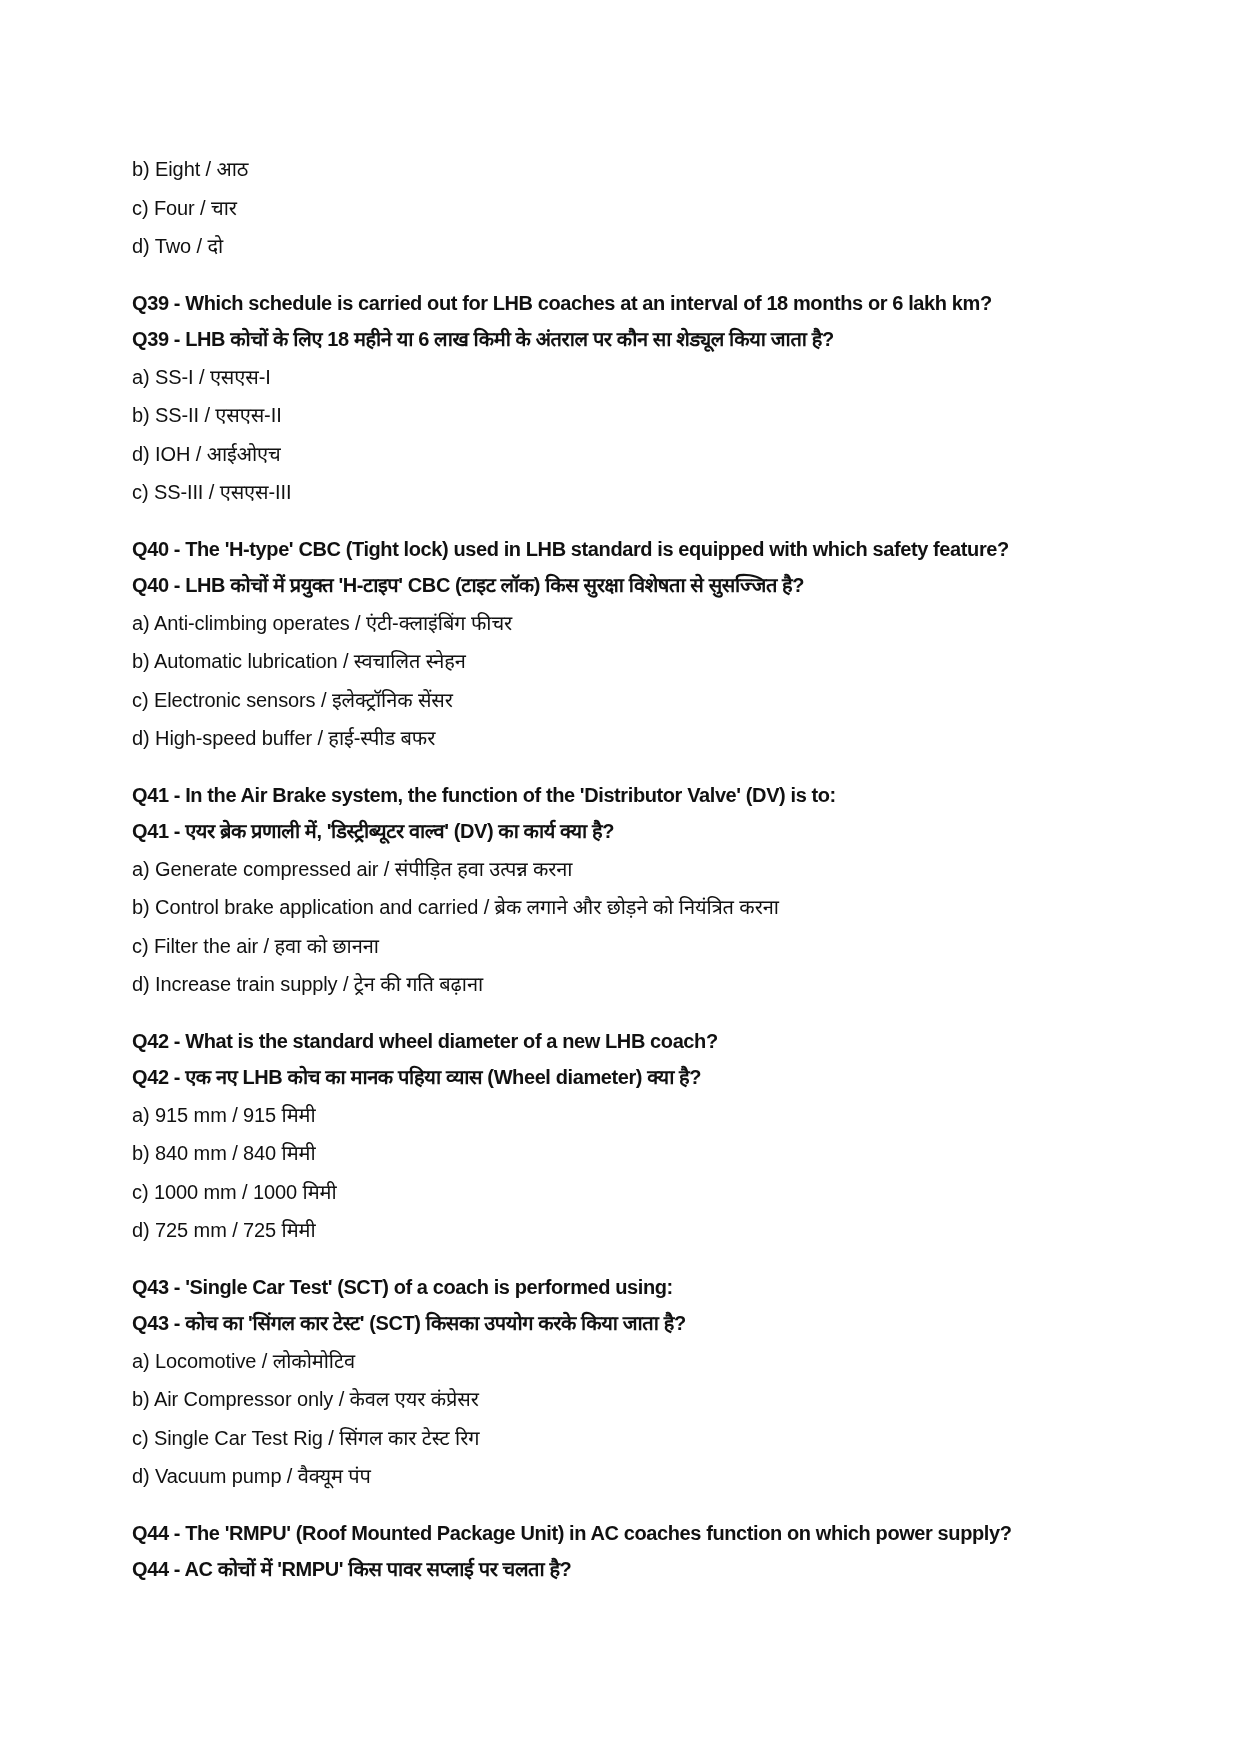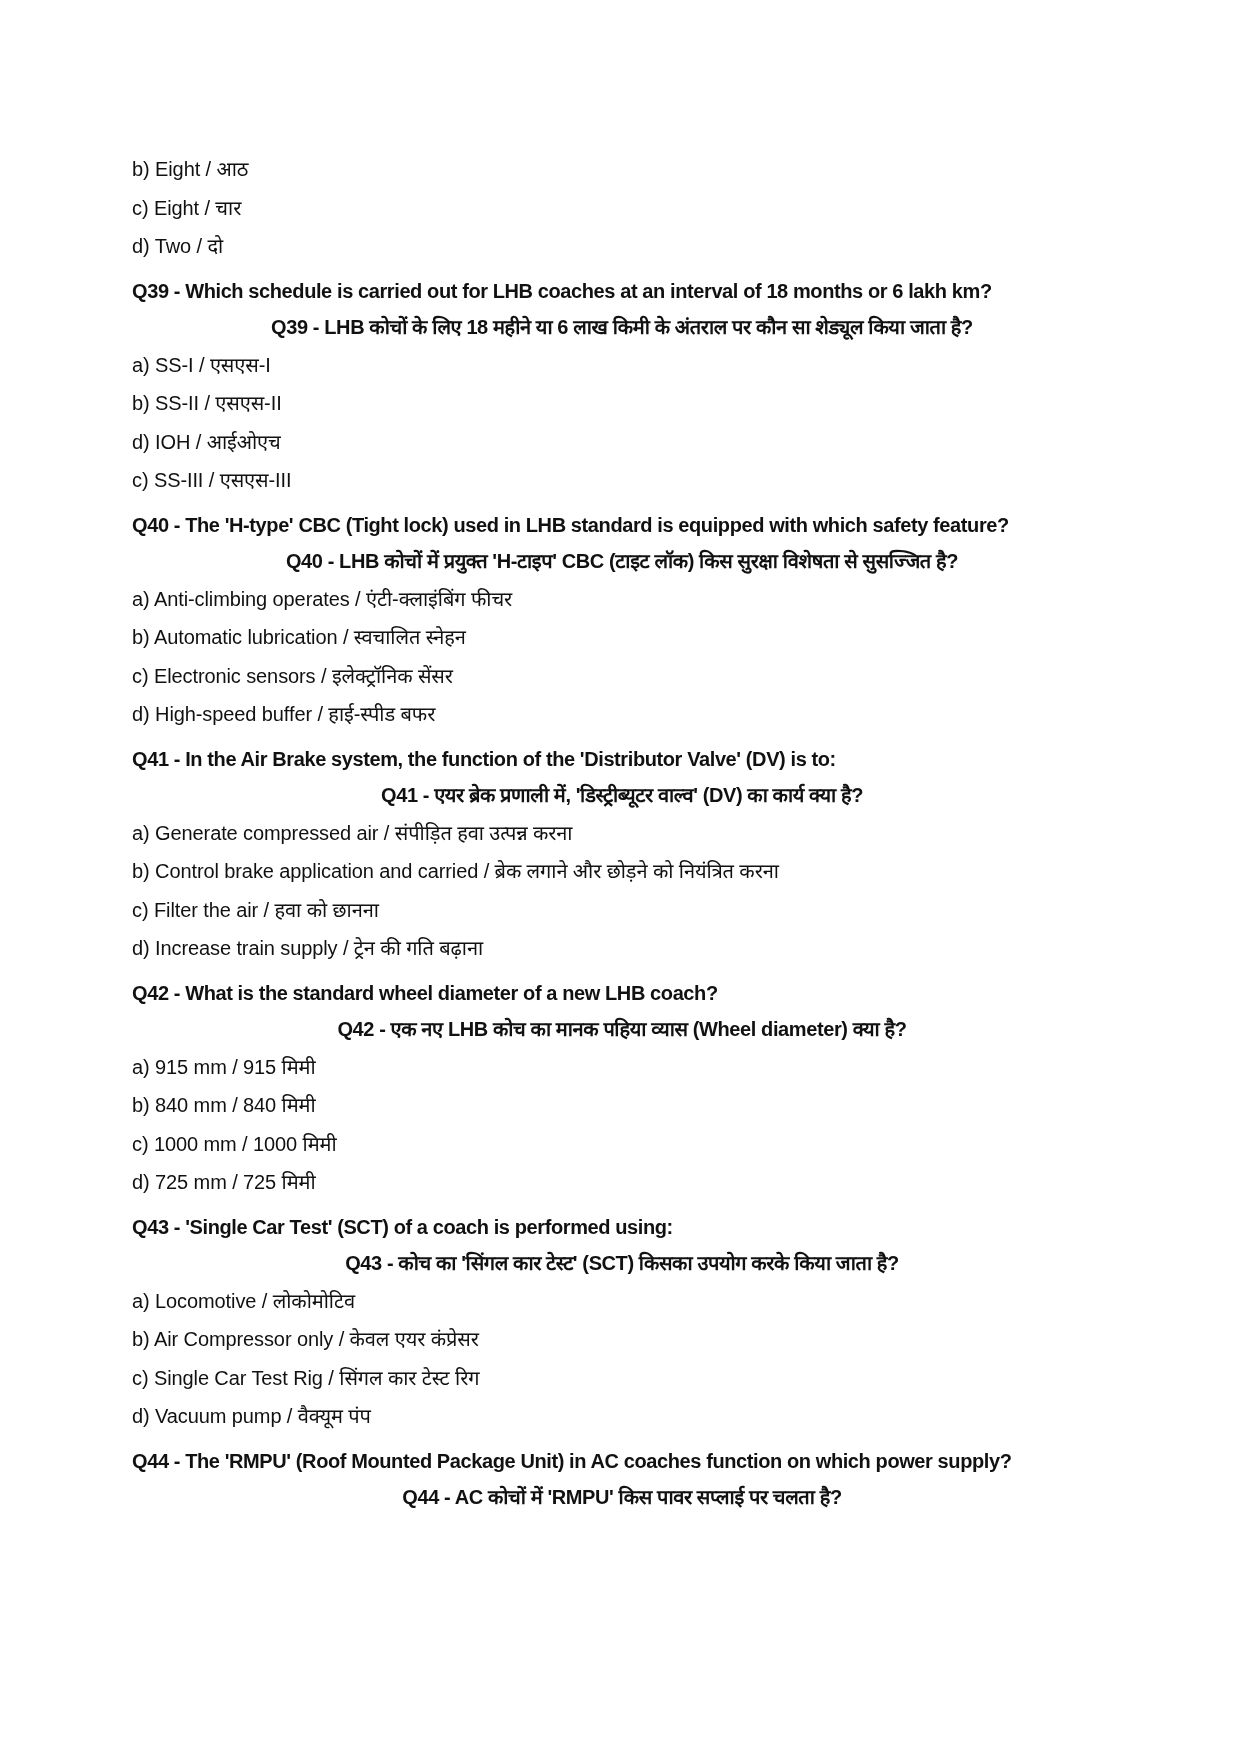--- a/index.html
+++ b/index.html
@@ -10,32 +10,32 @@
   }
   .page { position: absolute; left: 132px; top: 150px; width: 980px; }
   .line {
     font-size: 20px; line-height: 38.5px; height: 38.5px;
     white-space: nowrap; letter-spacing: -0.1px;
   }
   .q {
     font-weight: bold; font-size: 20px; line-height: 34px; height: 34px;
     white-space: nowrap; letter-spacing: -0.4px;
   }
-  .q-first { margin-top: 8px; }
-  .q-hi { height: 38px; line-height: 38px; text-align: center; }
+  .q-first { margin-top: 20px; }
+  .q-hi { height: 38px; line-height: 38px; }
   .block { }
 </style>
 </head>
 <body>
 
 <div class="page">
 
   <div class="block">
     <div class="line">b) Eight / आठ</div>
-    <div class="line">c) Eight / चार</div>
+    <div class="line">c) Four / चार</div>
     <div class="line">d) Two / दो</div>
   </div>
 
   <div class="block">
     <div class="q q-first">Q39 - Which schedule is carried out for LHB coaches at an interval of 18 months or 6 lakh km?</div>
     <div class="q q-hi">Q39 - LHB कोचों के लिए 18 महीने या 6 लाख किमी के अंतराल पर कौन सा शेड्यूल किया जाता है?</div>
     <div class="line">a) SS-I / एसएस-I</div>
     <div class="line">b) SS-II / एसएस-II</div>
     <div class="line">d) IOH / आईओएच</div>
     <div class="line">c) SS-III / एसएस-III</div>

